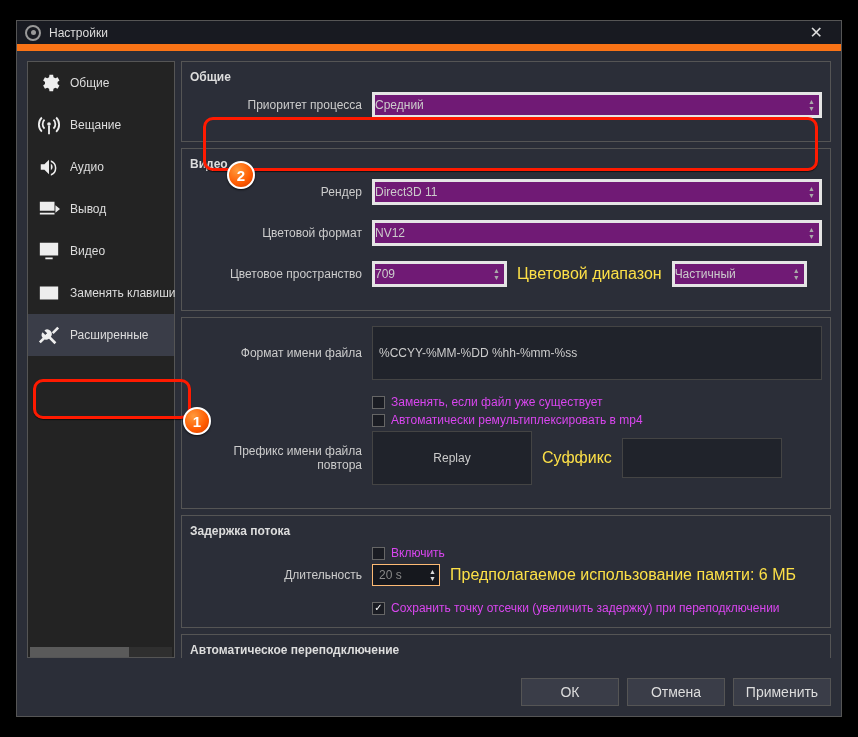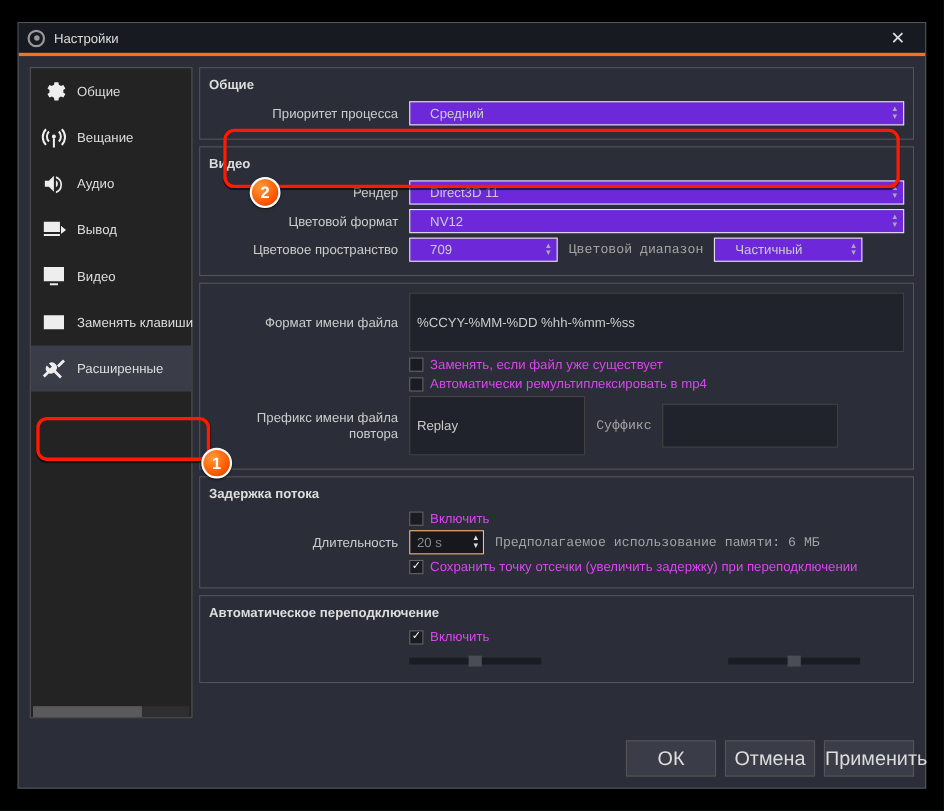--- a/index.html
+++ b/index.html
@@ -22,21 +22,21 @@
   display: flex;
   flex-direction: column;
   position: relative;
 }
 .titlebar {
   height: 30px;
   background: #181a21;
   display: flex;
   align-items: center;
   padding: 0 8px;
-  border-bottom: 3px solid #f97316;
+  border-bottom: 7px solid #f97316;
 }
 .titlebar-icon {
   width: 16px; height: 16px;
   border: 2px solid #999; border-radius: 50%;
   margin-right: 8px;
   display: flex; align-items: center; justify-content: center;
 }
 .titlebar-icon::after { content: ""; width: 5px; height: 5px; background: #999; border-radius: 50%; }
 .titlebar-title { color: #ddd; font-size: 12px; flex: 1; }
 .titlebar-close { color: #ddd; font-size: 16px; padding: 4px 10px; cursor: pointer; }
@@ -92,58 +92,57 @@
 .group-title {
   color: #ddd;
   font-weight: bold;
   font-size: 12px;
   margin-bottom: 8px;
 }
 .row {
   display: flex;
   align-items: center;
   gap: 6px;
-  margin-bottom: 4px;
+  margin-bottom: 15px;
 }
 .row-label {
   width: 176px;
   text-align: right;
   color: #ccc;
   font-size: 12px;
   padding-right: 4px;
 }
 .row-inline-label {
-  color: #a3a3a3;
-  font-size: 12px;
+  color: #fde047;
+  font-size: 16px;
   padding: 0 4px;
-  font-family: Liberation Mono, monospace;
 }
 .select {
   flex: 1;
-  background: #6d28d9;
-  border: 1px solid #e5e5e5;
+  background: #701a75;
+  border: 3px solid #e5e5e5;
   color: #ccc;
-  padding: 3px 20px 3px 18px;
+  padding: 3px 20px 3px 0;
   font-size: 12px;
   position: relative;
 }
 .select.medium { flex: 0 0 135px; }
 .select-arrows {
   position: absolute; right: 4px; top: 50%; transform: translateY(-50%);
   display: flex; flex-direction: column; gap: 0px; font-size: 7px; line-height: 7px; color: #aaa;
 }
 .textinput {
   flex: 1;
   background: #20232b;
   border: 1px solid #444;
   color: #ccc;
   padding: 19px 6px;
   font-size: 12px;
 }
-.textinput.small { flex: 0 0 160px; }
+.textinput.small { flex: 0 0 160px; text-align: center; }
 .checkbox-row {
   display: flex;
   align-items: center;
   gap: 6px;
   margin-left: 182px;
   margin-bottom: 4px;
 }
 .checkbox {
   width: 13px; height: 13px;
   border: 1px solid #666;
@@ -172,23 +171,23 @@
   display: flex;
   justify-content: flex-end;
   gap: 8px;
   padding: 10px;
 }
 .btn {
   background: #3a3d48;
   border: 1px solid #555;
   color: #ddd;
   padding: 5px 0;
-  width: 82px;
+  width: 98px;
   text-align: center;
-  font-size: 18px;
+  font-size: 14px;
   cursor: pointer;
 }
 
 .callout {
   position: absolute;
   border: 3px solid #ff1a00;
   border-radius: 10px;
   pointer-events: none;
   box-shadow: 0 1px 1px rgba(0,0,0,.6);
 }

